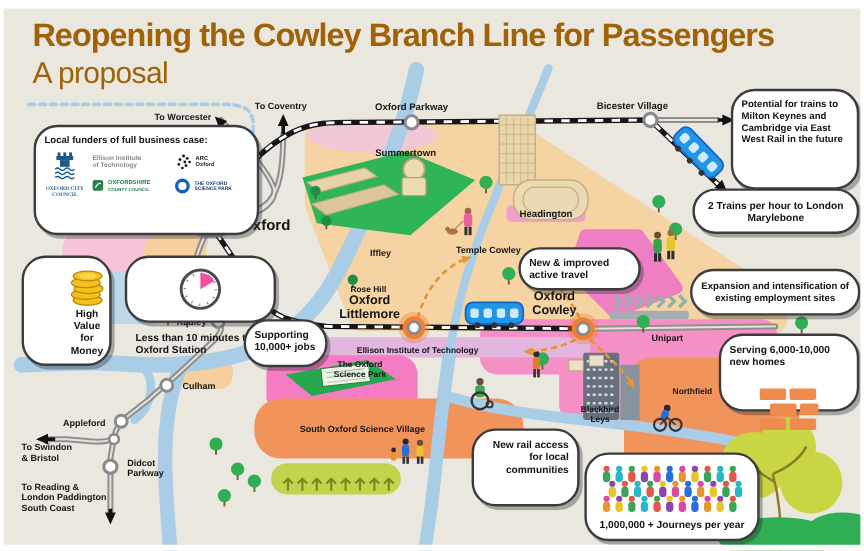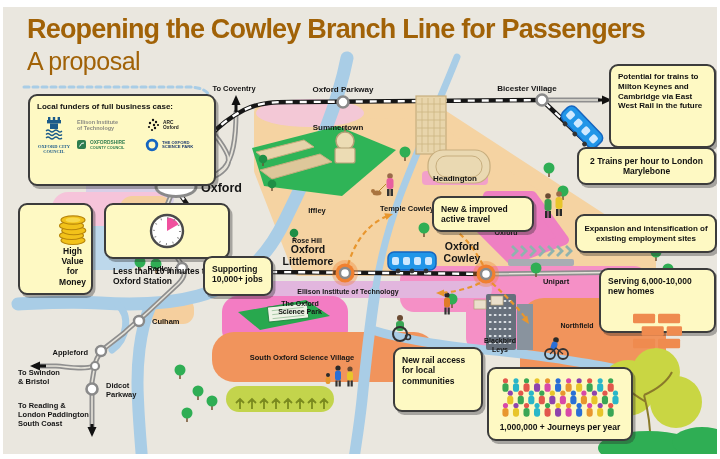--- a/index.html
+++ b/index.html
@@ -7,23 +7,23 @@
          font-family:"Liberation Sans",sans-serif;}
   .canvas{position:absolute;inset:0;background:#eae7df;}
   .frame{position:absolute;inset:0;border:3px solid #fff;border-top-width:7px;border-bottom-width:5px;
          pointer-events:none;z-index:50;}
   .hdr{position:absolute;left:27px;top:14px;z-index:12;color:#a16207;}
   .hdr h1{margin:0;font-size:27px;font-weight:bold;letter-spacing:-0.8px;white-space:nowrap;}
   .hdr h2{margin:2px 0 0 0;font-size:25px;font-weight:400;letter-spacing:-0.5px;}
   svg.map{position:absolute;inset:0;z-index:1;}
   svg text{font-family:"Liberation Sans",sans-serif;font-weight:bold;fill:#151515;}
   .t7{font-size:7px}.t75{font-size:7.5px}.t8{font-size:8px}.t10{font-size:10.5px}.t12{font-size:12.5px}
-  .box{position:absolute;background:#fef9c3;border:2px solid #3c3c3c;border-radius:9px;
+  .box{position:absolute;background:#ffffff;border:2px solid #3c3c3c;border-radius:20px;
        box-shadow:2.5px 3px 0 rgba(40,40,40,.35);padding:6px 7px;font-weight:bold;font-size:8.5px;
-       line-height:1.22;color:#111;z-index:10;box-sizing:border-box;}
+       line-height:1.22;color:#111;z-index:10;box-sizing:border-box;margin-top:10px;}
   .box.center{text-align:center;display:flex;align-items:center;justify-content:center;}
   .funders .hd{font-size:8px;margin-bottom:4px;}
   .logo-grid{display:grid;grid-template-columns:34px 1fr 1fr;grid-template-rows:1fr 1fr;gap:2px 6px;align-items:center;}
   .logo-castle{grid-row:1/3;text-align:center;color:#1b5a8a;}
   .logo-castle .cap{font-family:"Liberation Serif",serif;font-size:4.5px;line-height:1.15;}
   .logo-ellison{color:#8a8a82;font-size:5.5px;line-height:1.15;}
   .logo-arc{display:flex;align-items:center;gap:3px;font-size:4.8px;line-height:1.1;color:#222;}
   .logo-oxcc{color:#2e7d4f;font-size:4.8px;line-height:1.15;display:flex;align-items:center;gap:3px;}
   .logo-osp{display:flex;align-items:center;gap:3px;font-size:4.2px;line-height:1.12;color:#1d3a6e;}
   .vbox{display:flex;flex-direction:column;align-items:center;justify-content:space-between;text-align:center;}
@@ -441,21 +441,21 @@
             <rect x="0" y="1" width="23" height="10" rx="1.5"></rect>
             <rect x="26" y="1" width="23" height="10" rx="1.5"></rect>
       <rect x="9" y="14" width="23" height="10" rx="1.5"></rect>
             <rect x="35" y="14" width="16" height="10" rx="1.5"></rect>
       <rect x="0" y="27" width="23" height="10" rx="1.5"></rect>
             <rect x="26" y="27" width="23" height="10" rx="1.5"></rect>
           </g>
     </svg>
   </div>
 
-  <div class="box" style="left:393px;top:347px;width:90px;height:65px;">
+  <div class="box" style="left:393px;top:347px;width:90px;height:65px;text-align:right;">
     <div>New rail access for local communities</div>
   </div>
 
   <div class="box journeys" style="left:487px;top:367px;width:146px;height:74px;">
     <svg width="126" height="44" viewBox="0 0 128 46">
           <circle cx="7" cy="6" r="2.7" fill="#e2574c"></circle>
           <rect x="3.8" y="8.6" width="6.4" height="9" rx="3" fill="#3aa655"></rect>
           <circle cx="18" cy="6" r="2.7" fill="#29b6c8"></circle>
           <rect x="14.8" y="8.6" width="6.4" height="9" rx="3" fill="#29b6c8"></rect>
           <circle cx="29" cy="6" r="2.7" fill="#3aa655"></circle>

